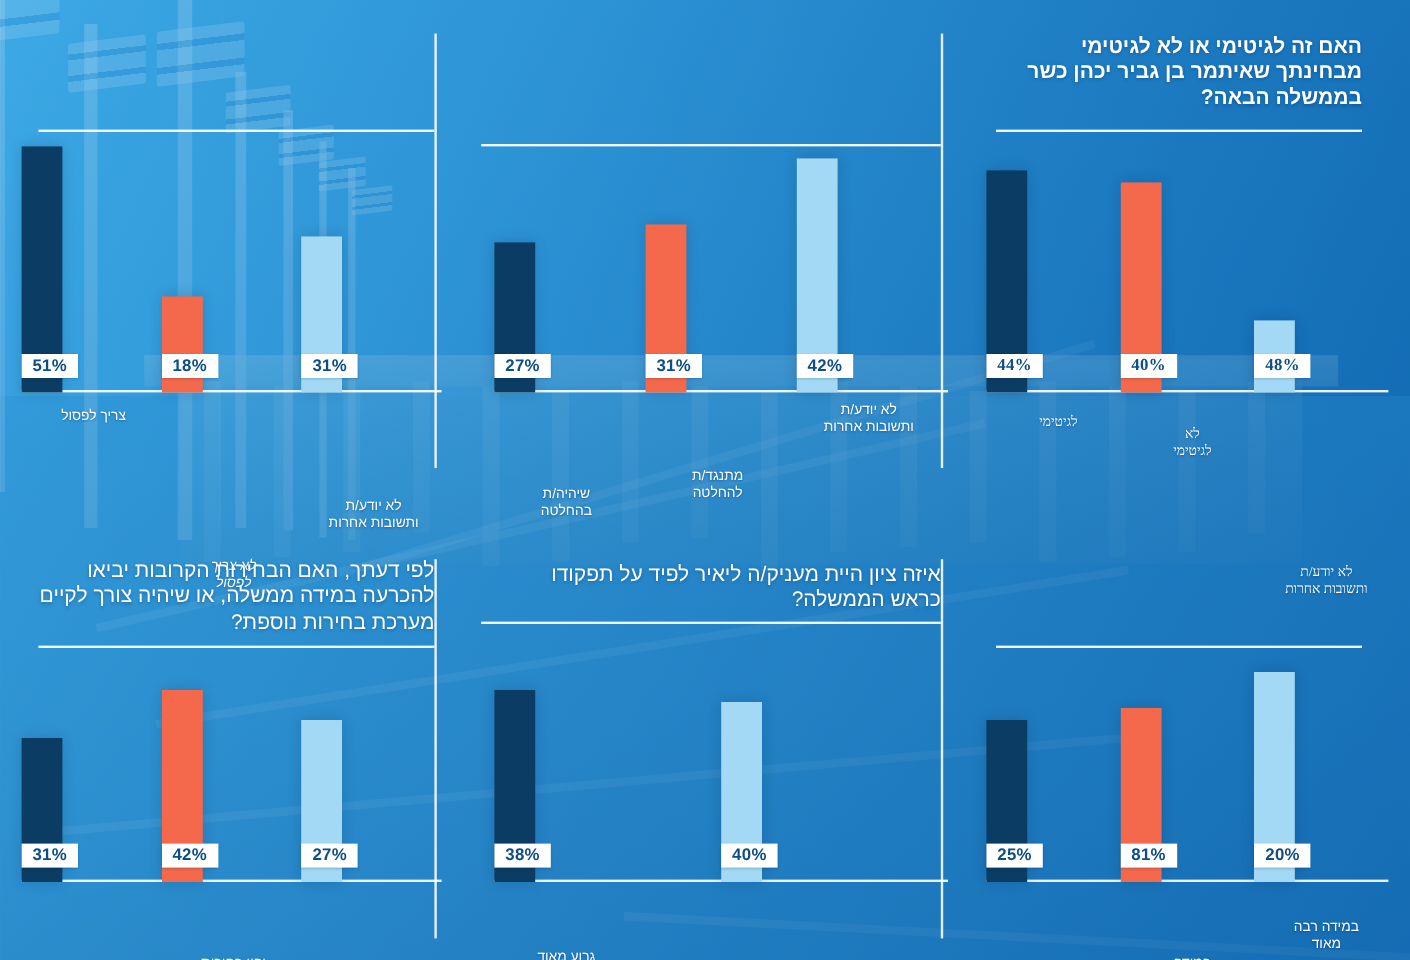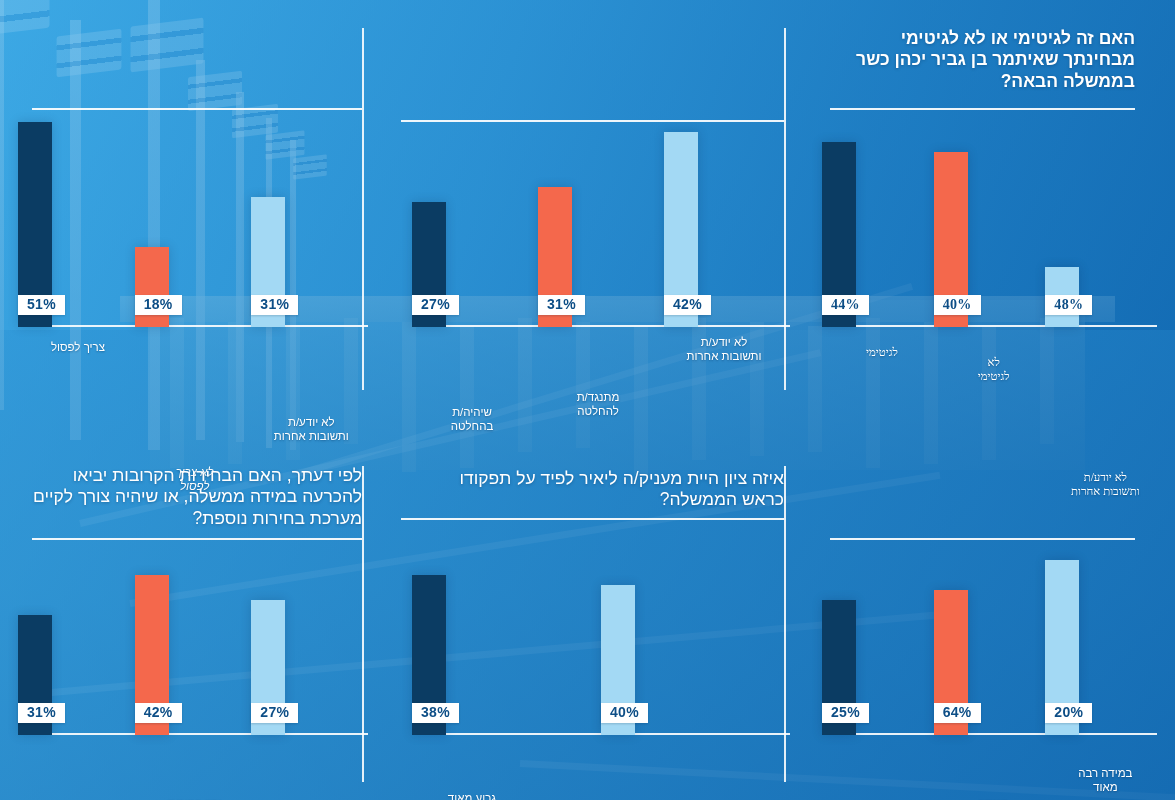--- a/index.html
+++ b/index.html
@@ -281,21 +281,21 @@
         <div class="q-rule" style="top: 98px; right: 40px; width: 305px;"></div>
         <div class="chart" style="top: 95px; right: 18px; left: 10px; height: 200px;">
           <div class="baseline" style="left: 0px; right: 0px; bottom: 0px;"></div>
           <div class="bars" style="height: 198px;">
             <div class="barwrap">
               <div class="bar c0" style="height: 135px; background: rgb(11, 60, 99);"></div>
               <div class="pct" style="bottom: 12px;">25%</div>
             </div>
             <div class="barwrap">
               <div class="bar c1" style="height: 145px; background: rgb(244, 104, 76);"></div>
-              <div class="pct" style="bottom: 12px;">64%</div>
+              <div class="pct" style="bottom: 12px;">81%</div>
               <div class="cat" style="top: 206px;">במידה
 בינונית</div>
             </div>
             <div class="barwrap">
               <div class="bar c2" style="height: 175px; background: rgb(163, 217, 244);"></div>
               <div class="pct" style="bottom: 12px;">20%</div>
               <div class="cat" style="top: 206px;">במידה רבה
 מאוד</div>
             </div>
           </div>

